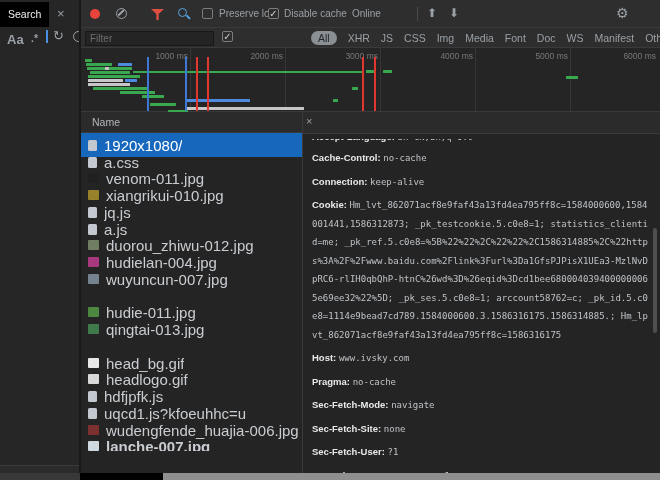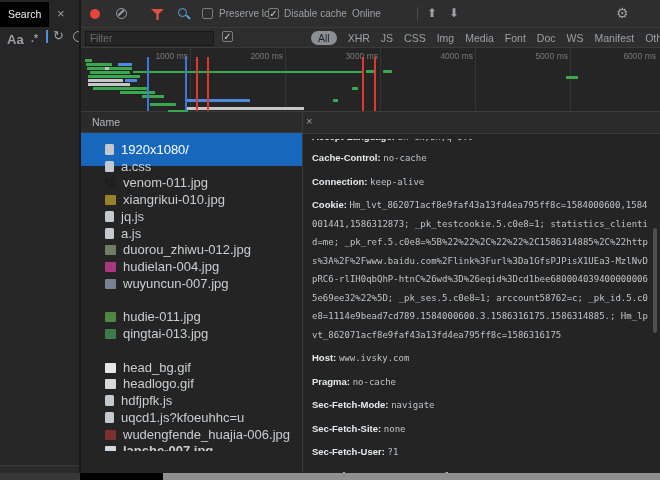--- a/index.html
+++ b/index.html
@@ -52,21 +52,21 @@
   
   #ovw{left:81px;top:48px;width:579px;height:64px;background:#252525;border-bottom:1px solid #3a3a3a;}
   .gl{position:absolute;top:48px;width:1px;height:63px;background:#363636;}
   .tick{position:absolute;top:51px;width:58px;text-align:right;font-size:8.5px;color:#787878;white-space:nowrap;}
   .bar{position:absolute;border-radius:0.5px;}
   .ev{position:absolute;top:57px;height:54px;}
   
   #nhead{left:81px;top:112px;width:221px;height:21px;background:#2b2b2b;border-bottom:1px solid #3a3a3a;color:#b4b8bc;font-size:10.5px;line-height:21px;padding-left:11px;}
   #vdiv{left:302px;top:112px;width:1px;height:361px;background:#3a3a3a;}
   #list{left:81px;top:133px;width:221px;height:318px;overflow:hidden;}
-  .row{position:absolute;left:0;width:221px;height:33px;display:flex;align-items:center;gap:7px;padding-left:24px;font-size:13px;color:#c9cdd1;}
+  .row{position:absolute;left:0;width:221px;height:24px;display:flex;align-items:center;gap:7px;padding-left:7px;font-size:15px;color:#c9cdd1;}
   .row.sel{background:#1768bd;color:#fff;}
   .doc{width:9px;height:11px;background:#c3c9cf;border-radius:1.5px;flex:0 0 auto;}
   .imgth{width:11px;height:10px;border-radius:1px;flex:0 0 auto;}
   .rowname{overflow:hidden;text-overflow:ellipsis;white-space:nowrap;}
   #lfoot{left:81px;top:451px;width:221px;height:22px;background:#2b2b2b;border-top:1px solid #3a3a3a;display:flex;align-items:center;font-size:9.5px;color:#9aa0a6;}
   #lfoot .seg1{padding:0 10px;height:100%;display:flex;align-items:center;border-right:1px solid #3a3a3a;white-space:nowrap;}
   #lfoot .seg2{padding:0 8px;white-space:nowrap;}
   
   #dtabs{left:303px;top:112px;width:357px;height:22px;background:#2b2b2b;border-bottom:1px solid #3a3a3a;}
   #dclose{left:306px;top:116px;font-size:11px;}

